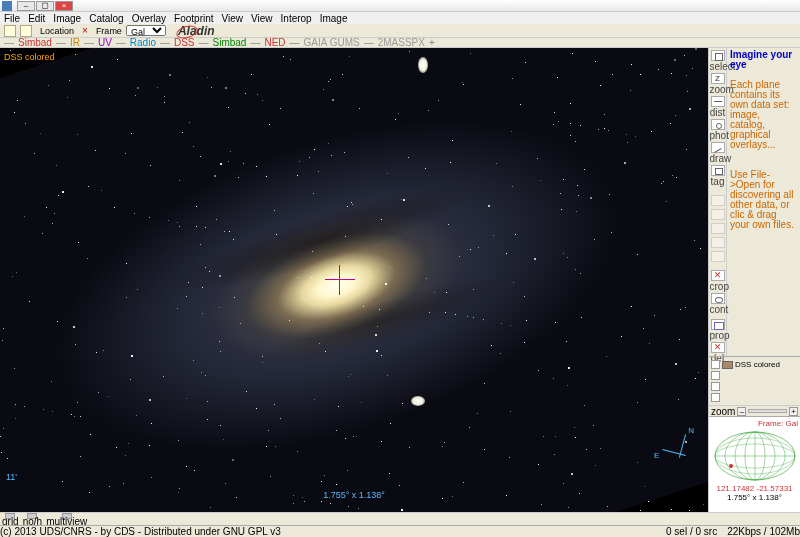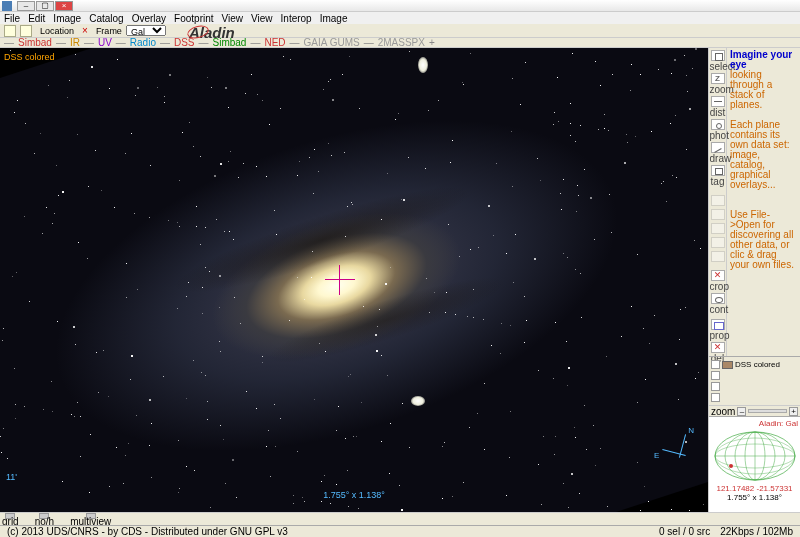--- a/index.html
+++ b/index.html
@@ -11,21 +11,21 @@
 .titlebar .close { background: #d44; color: #fff; }
 .menubar { height: 12px; background: #f0f0f0; display: flex; align-items: center; padding: 0 4px; gap: 8px; font-size: 9px; }
 .menubar span { cursor: pointer; }
 .toolbar { height: 14px; background: #ece9d8; display: flex; align-items: center; padding: 0 4px; gap: 4px; border-bottom: 1px solid #ccc; }
 .toolbar .tb-btn { width: 12px; height: 12px; background: #ffd; border: 1px solid #aa8; cursor: pointer; }
 .toolbar .loc-label { font-size: 9px; margin-left: 4px; }
 .toolbar .loc-input { flex: 1; height: 11px; border: 1px solid #ccc; background: #fffff0; color: #00a; padding: 0 2px; font-size: 9px; }
 .toolbar .x { color: #c00; cursor: pointer; margin: 0 4px; }
 .toolbar .frame-label { font-size: 9px; }
 .toolbar select { height: 11px; font-size: 9px; width: 40px; }
-.toolbar .logo { width: 32px; height: 14px; margin-left: 19px; font-style: italic; font-weight: bold; color: #333; font-size: 15px; position: relative; }
+.toolbar .logo { width: 32px; height: 14px; margin-left: 8px; font-style: italic; font-weight: bold; color: #333; font-size: 12px; position: relative; }
 .toolbar .logo::before { content: ""; position: absolute; left: -2px; top: 2px; width: 20px; height: 10px; border: 1px solid #c33; border-radius: 50%; transform: rotate(-15deg); }
 .catbar { height: 10px; background: #ece9d8; display: flex; align-items: center; padding: 0 4px; gap: 4px; font-size: 8px; border-bottom: 1px solid #ccc; }
 .catbar .sep { color: #888; }
 .catbar .oOptical{color:#c33}.catbar .oIR{color:#c80}.catbar .oUV{color:#80c}.catbar .oRadio{color:#08c}.catbar .oDSS{color:#c33}.catbar .oSimbad{color:#080}.catbar .oNED{color:#c33}.catbar .oGAIA{color:#999}.catbar .o2MASS{color:#999}
 .catbar .plus { color: #888; cursor: pointer; }
 .main { flex: 1; display: flex; min-height: 0; }
 .viewer { flex: 1; background: #000; position: relative; overflow: hidden; }
 .galaxy { position: absolute; inset: 0; background: radial-gradient(ellipse 180px 90px at 48% 50%, #fffff0 0%, #fff8d0 8%, #e8d8a0 15%, #7a6a50 26%, #3a3a40 40%, transparent 55%), radial-gradient(ellipse 320px 160px at 48% 50%, rgba(120,120,150,0.5) 0%, rgba(80,90,120,0.35) 40%, transparent 70%), #0a0a12; transform: rotate(-18deg) scale(1.3); }
 .dust { position: absolute; inset: 0; background: radial-gradient(ellipse 200px 30px at 48% 42%, rgba(20,15,10,0.6) 0%, transparent 60%), radial-gradient(ellipse 160px 25px at 52% 58%, rgba(25,20,15,0.5) 0%, transparent 60%); transform: rotate(-18deg) scale(1.3); }
 .stars { position: absolute; inset: 0; }
@@ -37,21 +37,21 @@
 .reticle::before, .reticle::after { content: ""; position: absolute; background: #c08; }
 .reticle::before { left: 14px; top: 0; width: 1px; height: 30px; }
 .reticle::after { top: 14px; left: 0; height: 1px; width: 30px; }
 .scale-lbl { position: absolute; left: 6px; bottom: 30px; color: #5bf; font-size: 9px; }
 .fov-lbl { position: absolute; left: 50%; bottom: 12px; transform: translateX(-50%); color: #5bf; font-size: 9px; }
 .compass { position: absolute; right: 18px; bottom: 50px; width: 30px; height: 30px; }
 .compass .n { position: absolute; width: 1px; height: 24px; background: #5bf; left: 22px; top: 2px; transform: rotate(15deg); }
 .compass .e { position: absolute; width: 24px; height: 1px; background: #5bf; left: 2px; top: 20px; transform: rotate(15deg); }
 .compass .nl { position: absolute; right: -4px; top: -6px; color: #5bf; font-size: 8px; }
 .compass .el { position: absolute; left: -6px; bottom: 2px; color: #5bf; font-size: 8px; }
-.bottombar { height: 13px; background: #ece9d8; display: flex; align-items: center; padding: 0 2px; gap: 16px; font-size: 8px; border-top: 1px solid #ccc; }
+.bottombar { height: 13px; background: #ece9d8; display: flex; align-items: center; padding: 0 2px; gap: 4px; font-size: 8px; border-top: 1px solid #ccc; }
 .bottombar .btool { display: flex; flex-direction: column; align-items: center; cursor: pointer; line-height: 6px; }
 .bottombar .btool .ic { width: 10px; height: 6px; background: #ccc; border: 1px solid #999; }
 .sidebar { width: 92px; background: #ece9d8; display: flex; flex-direction: column; border-left: 1px solid #ccc; }
 .sidetools { display: flex; flex-direction: column; align-items: center; padding: 2px 0; gap: 1px; }
 .stool { width: 16px; text-align: center; cursor: pointer; font-size: 7px; color: #444; }
 .stool .si { width: 14px; height: 11px; margin: 0 auto; background: #fff; border: 1px solid #aaa; position: relative; }
 .stool.faded { opacity: 0.4; }
 .si.select::after{content:"";position:absolute;left:3px;top:2px;width:6px;height:6px;border:1px solid #666;}
 .si.zoom::after{content:"Z";position:absolute;inset:0;font-size:8px;font-weight:bold;color:#666;line-height:9px;}
 .si.dist::after{content:"";position:absolute;left:2px;top:4px;width:8px;height:1px;background:#666;}
@@ -70,21 +70,21 @@
 .stack-row .sw { width: 11px; height: 8px; background: #a86; border: 1px solid #666; }
 .stack-row .nm { font-size: 8px; }
 .zoomctl { display: flex; align-items: center; gap: 2px; height: 11px; padding: 0 2px; border-top: 1px solid #ccc; }
 .zoomctl .zb { width: 9px; height: 9px; border: 1px solid #999; background: #eee; text-align: center; line-height: 7px; font-size: 8px; cursor: pointer; }
 .zoomctl .zs { flex: 1; height: 4px; background: #ddd; border: 1px solid #aaa; }
 .globe { height: 96px; border-top: 1px solid #aaa; padding: 2px; display: flex; flex-direction: column; align-items: center; background: #fff; }
 .globe .gf { font-size: 8px; color: #c33; align-self: flex-end; }
 .globe svg { width: 84px; height: 56px; }
 .globe .coord { font-size: 8px; color: #c33; }
 .globe .fov2 { font-size: 8px; }
-.status { height: 12px; background: #ece9d8; border-top: 1px solid #aaa; display: flex; align-items: center; padding: 0 7px; font-size: 8px; gap: 10px; }
+.status { height: 12px; background: #ece9d8; border-top: 1px solid #aaa; display: flex; align-items: center; padding: 0 0; font-size: 8px; gap: 10px; }
 .status .copy { flex: 1; }
 .sidewrap { display: flex; flex: 1; min-height: 0; }
 .toolcol { width: 18px; display: flex; flex-direction: column; border-right: 1px solid #ccc; }
 .helpcol { flex: 1; display: flex; flex-direction: column; }
 </style>
 </head>
 <body>
 
 <div class="titlebar">
   <div class="icon"></div>
@@ -622,21 +622,21 @@
             </div>
             <div class="stool">
               <div class="si del"></div>
               <div>del</div>
             </div>
           </div>
       </div>
       <div class="helpcol">
         <div class="help-text">
           <div class="title">Imagine your eye</div>
-          <div>looking through a stack of planes.</div><br>
+          <br>
           <div>Each plane contains its own data set: image, catalog, graphical overlays...</div><br>
           <br>
           <div>Use File-&gt;Open for discovering all other data, or clic &amp; drag your own files.</div>
         </div>
       </div>
     </div>
     <div class="stack">
       <div class="stack-row">
         <div class="cb"></div>
         <div class="sw"></div>
@@ -652,21 +652,21 @@
           <div class="cb faded"></div>
         </div>
     </div>
     <div class="zoomctl">
       <span>zoom</span>
       <div class="zb">–</div>
       <div class="zs"></div>
       <div class="zb">+</div>
     </div>
     <div class="globe">
-      <div class="gf">Aladin: Gal</div>
+      <div class="gf">Frame: Gal</div>
       <svg viewBox="0 0 84 56">
         <ellipse cx="42" cy="28" rx="40" ry="24" fill="none" stroke="#4a4" stroke-width="0.7"></ellipse>
         <ellipse cx="42" cy="28" rx="30" ry="24" fill="none" stroke="#4a4" stroke-width="0.5"></ellipse>
         <ellipse cx="42" cy="28" rx="20" ry="24" fill="none" stroke="#4a4" stroke-width="0.5"></ellipse>
         <ellipse cx="42" cy="28" rx="10" ry="24" fill="none" stroke="#4a4" stroke-width="0.5"></ellipse>
         <line x1="2" y1="28" x2="82" y2="28" stroke="#4a4" stroke-width="0.5"></line>
         <line x1="42" y1="4" x2="42" y2="52" stroke="#4a4" stroke-width="0.5"></line>
         <ellipse cx="42" cy="28" rx="40" ry="12" fill="none" stroke="#4a4" stroke-width="0.4"></ellipse>
         <ellipse cx="42" cy="28" rx="40" ry="18" fill="none" stroke="#4a4" stroke-width="0.4"></ellipse>
         <circle cx="18" cy="38" r="2" fill="#c33"></circle>

